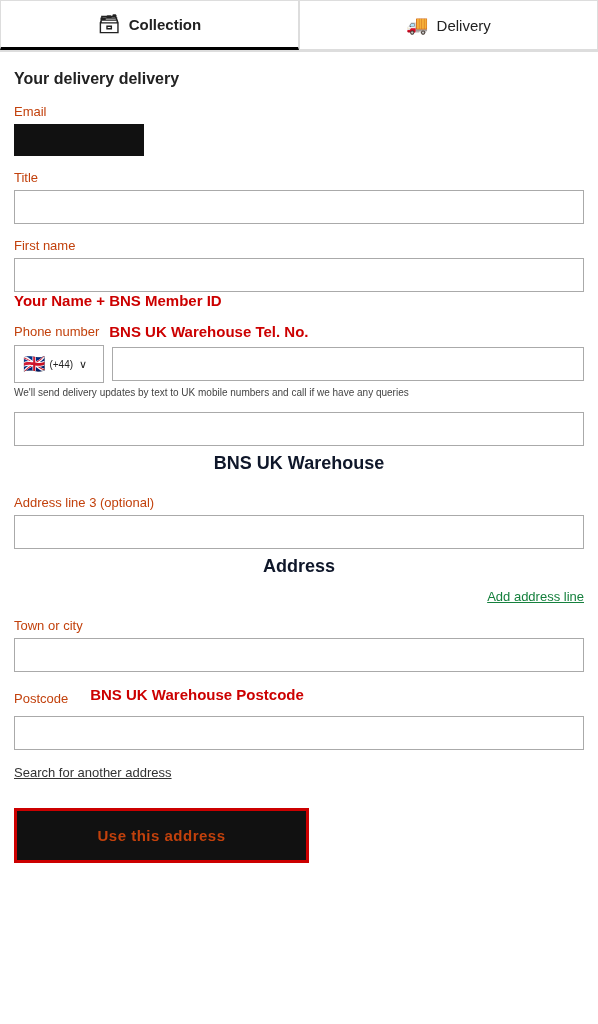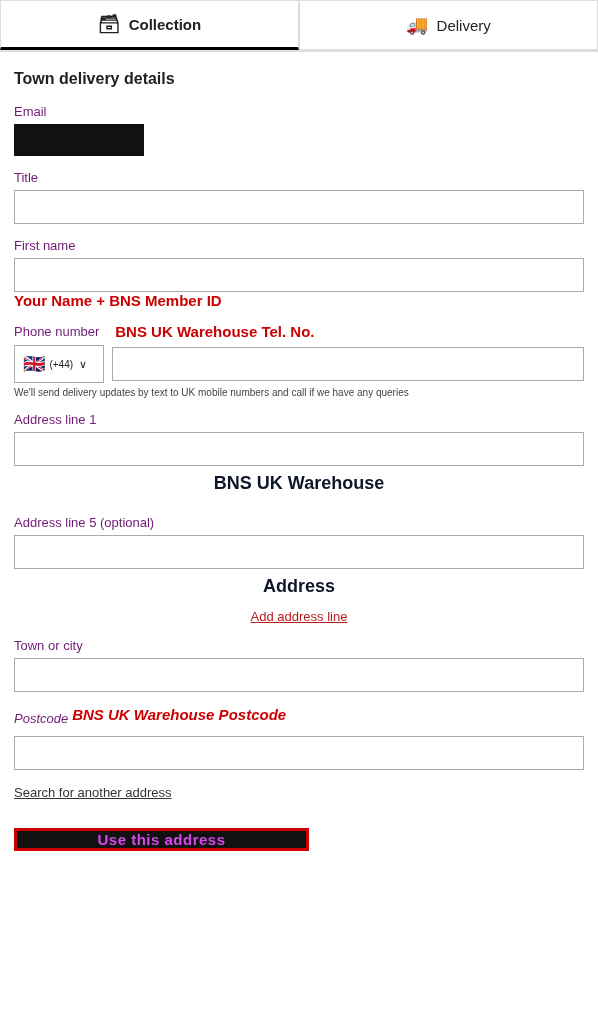--- a/index.html
+++ b/index.html
@@ -56,21 +56,21 @@
     }
 
     .form-group {
       margin-bottom: 14px;
     }
 
     label {
       display: block;
       font-size: 13px;
       margin-bottom: 5px;
-      color: #701a75;
+      color: #c2410c;
     }
 
     input[type="text"] {
       width: 100%;
       border: 1px solid #aaa;
       padding: 8px 10px;
       font-size: 14px;
       color: #222;
       background: #fff;
       outline: none;
@@ -96,21 +96,21 @@
 
     .phone-row {
       display: flex;
       gap: 8px;
       align-items: center;
     }
 
     .phone-label-row {
       display: flex;
       align-items: center;
-      gap: 16px;
+      gap: 10px;
       margin-bottom: 5px;
     }
 
     .phone-label-row label {
       margin-bottom: 0;
     }
 
     .phone-country {
       display: flex;
       align-items: center;
@@ -149,55 +149,55 @@
     .address-hint {
       color: #0f172a;
       font-size: 18px;
       font-weight: bold;
       text-align: center;
       line-height: 1.3;
       padding: 6px 0;
     }
 
     .add-address-line {
-      text-align: center;
+      text-align: right;
       font-size: 13px;
-      color: #b91c1c;
+      color: #15803d;
       margin-top: 4px;
       cursor: pointer;
       text-decoration: underline;
     }
 
     .search-link {
       font-size: 13px;
       color: #333;
       text-decoration: underline;
       cursor: pointer;
       margin-bottom: 14px;
       display: inline-block;
     }
 
     .use-address-btn {
       width: 295px;
+      padding: 16px;
       background: #111;
-      color: #d946ef;
+      color: #c2410c;
       font-size: 15px;
       font-weight: bold;
       border: 3px solid #cc0000;
       cursor: pointer;
       letter-spacing: 0.5px;
       text-align: center;
     }
 
     .postcode-label-row {
       display: flex;
       align-items: center;
-      gap: 4px;
+      gap: 22px;
       margin-bottom: 5px;
-      font-style: italic;
     }
 
     .postcode-label-row label {
       margin-bottom: 0;
     }
 
     .postcode-input {
       width: 160px;
     }
   </style>
@@ -209,21 +209,21 @@
     <span class="tab-icon">🗃</span>
     <span>Collection</span>
   </div>
   <div class="tab">
     <span class="tab-icon">🚚</span>
     <span>Delivery</span>
   </div>
 </div>
 
 <div class="content">
-  <div class="section-title">Town delivery details</div>
+  <div class="section-title">Your delivery delivery</div>
 
   
   <div class="form-group">
     <label>Email</label>
     <div class="email-filled"></div>
   </div>
 
   
   <div class="form-group">
     <label>Title</label>
@@ -251,28 +251,27 @@
         <span class="phone-code">(+44)</span>
         <span class="chevron">∨</span>
       </div>
       <input type="text" class="phone-number-input" style="">
     </div>
     <div class="phone-hint">We'll send delivery updates by text to UK mobile numbers and call if we have any queries</div>
   </div>
 
   
   <div class="form-group">
-    <label>Address line 1</label>
     <input type="text" style="">
     <div class="address-hint">BNS UK Warehouse</div>
   </div>
 
   
   <div class="form-group">
-    <label>Address line 5 (optional)</label>
+    <label>Address line 3 (optional)</label>
     <input type="text" style="">
     <div class="address-hint">Address</div>
     <div class="add-address-line">Add address line</div>
   </div>
 
   
   <div class="form-group">
     <label>Town or city</label>
     <input type="text" style="">
   </div>

